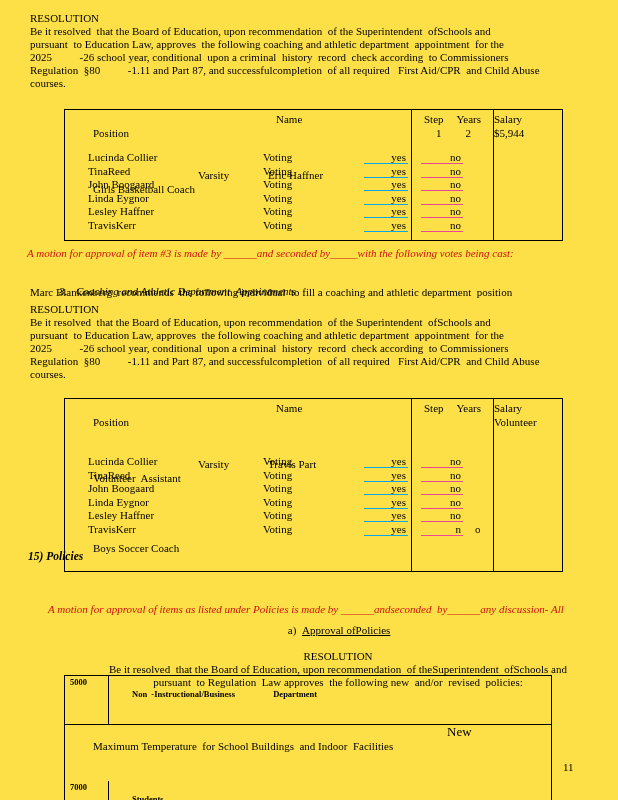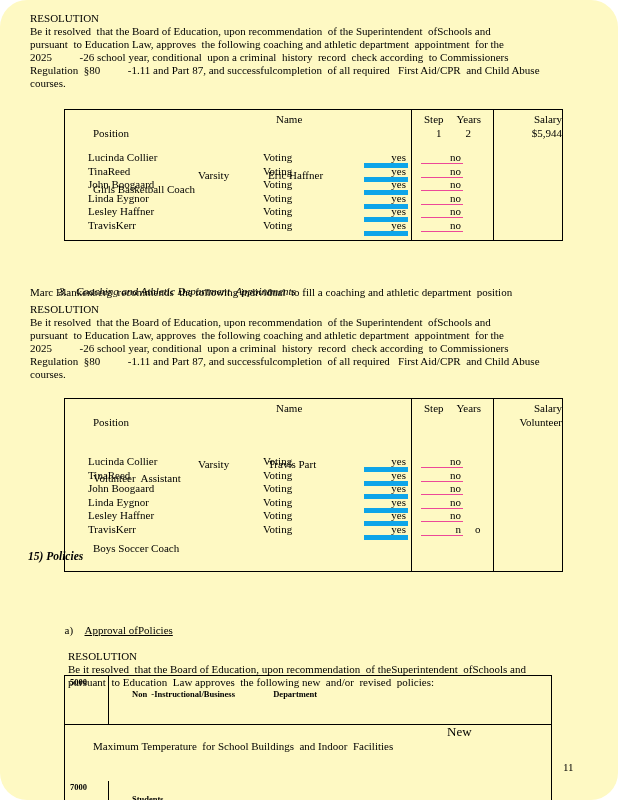--- a/index.html
+++ b/index.html
@@ -1,43 +1,42 @@
 <!DOCTYPE html>
 <html><head>
 <meta charset="utf-8">
 <style>
   html,body{margin:0;padding:0;background:#ffffff;}
   .page{
     position:relative;
     width:618px;height:800px;
-    background:#fef9c3;
+    background:#fde047;
     font-family:"Liberation Serif", serif;
     font-size:11px;color:#000;
     overflow:hidden;
-    border-radius:27px;
   }
   .line{white-space:pre-wrap;line-height:13px;}
   .block{position:absolute;}
 
   
   .coach-table{position:absolute;left:64px;display:flex;border:1px solid #000;}
   .ct-main{width:340px;position:relative;padding:2px 0 2px 6px;}
   .ct-line{position:relative;line-height:14px;white-space:pre-wrap;}
   .ct-main .fld{position:absolute;top:0;white-space:pre-wrap;}
   .ct-sy{width:81px;border-left:1px solid #000;border-right:1px solid #000;padding:2px 0;}
   .ct-sy .ct-line{display:flex;justify-content:space-between;padding:0 12px;}
-  .ct-sal{width:68px;text-align:right;padding:2px 0;}
+  .ct-sal{width:68px;text-align:left;padding:2px 0;}
 
   
   .votes{position:absolute;left:83px;width:430px;}
   .vote-row{position:relative;height:13.6px;}
   .vote-row span{white-space:pre-wrap;}
   .v-name{position:absolute;left:5px;top:0;}
   .v-action{position:absolute;left:180px;top:0;}
-  .v-yes{position:absolute;left:281px;top:0;width:44px;border-bottom:5px solid #0ea5e9;text-align:right;padding-right:2px;box-sizing:border-box;}
+  .v-yes{position:absolute;left:281px;top:0;width:44px;border-bottom:1px solid #0ea5e9;text-align:right;padding-right:2px;box-sizing:border-box;}
   .v-no{position:absolute;left:338px;top:0;width:42px;border-bottom:1px solid #ec4899;text-align:right;padding-right:2px;box-sizing:border-box;}
   .v-nosfx{position:absolute;left:392px;top:0;}
 
   .motion{position:absolute;color:#cc1111;font-style:italic;line-height:13.5px;white-space:pre-wrap;}
 
   .item-line{position:absolute;white-space:pre-wrap;}
   .item-num{display:inline-block;width:17px;}
 
   .policies-h{position:absolute;font-weight:bold;font-style:italic;font-size:11.5px;}
 
@@ -138,20 +137,21 @@
     </div>
     <div class="vote-row">
       <span class="v-name">TravisKerr</span>
       <span class="v-action">Voting</span>
       <span class="v-yes">yes</span>
       <span class="v-no">no</span>
       <span class="v-nosfx"></span>
     </div>
   </div>
 
+  <div class="motion" style="top:247px;left:27px;width:580px;">A motion for approval of item #3 is made by ______and seconded by_____with the following votes being cast:</div>
 
   <div class="item-line" style="top:273px;left:48px;font-style:italic;">
     <span class="item-num">3.</span><span>Coaching and Athletic Department  Appointments</span>
   </div>
   <div class="item-line" style="top:286px;left:30px;">Marc Blankenberg  recommends  the following individual  to fill a coaching and athletic department  position</div>
 
   <div class="block" style="top:303px;left:30px;width:578px;">
     <div class="line">RESOLUTION</div>
     <div class="line">Be it resolved  that the Board of Education, upon recommendation  of the Superintendent  ofSchools and</div>
     <div class="line">pursuant  to Education Law, approves  the following coaching and athletic department  appointment  for the</div>
@@ -232,30 +232,31 @@
       <span class="v-action">Voting</span>
       <span class="v-yes">yes</span>
       <span class="v-no">n</span>
       <span class="v-nosfx">o</span>
     </div>
   </div>
 
   <div class="policies-h" style="top:550px;left:28px;">15) Policies</div>
 
   <div class="motion" style="top:576px;left:48px;width:552px;">
-  </div>
-
-  <div class="block" style="top:611px;left:48px;width:560px;">
+    <div>A motion for approval of items as listed under Policies is made by ______andseconded  by______any discussion- All</div>
+  </div>
+
+  <div class="block" style="top:611px;left:48px;width:560px;text-align:center;">
     <div class="line">
       <span class="a-label">a)</span><span class="a-title">Approval ofPolicies</span>
     </div>
     <div class="a-indent">
       <div class="line">RESOLUTION</div>
       <div class="line">Be it resolved  that the Board of Education, upon recommendation  of theSuperintendent  ofSchools and</div>
-      <div class="line">pursuant  to Education  Law approves  the following new  and/or  revised  policies:</div>
+      <div class="line">pursuant  to Regulation  Law approves  the following new  and/or  revised  policies:</div>
     </div>
   </div>
 
   <div class="p-table" style="top:675px;">
     <div class="p-row p-section p-bb">
       <div class="p-num">5000</div>
       <div class="p-desc">
         <span>Non  -Instructional/Business                  Department</span>
         <span class="p-tag"></span>
       </div>

